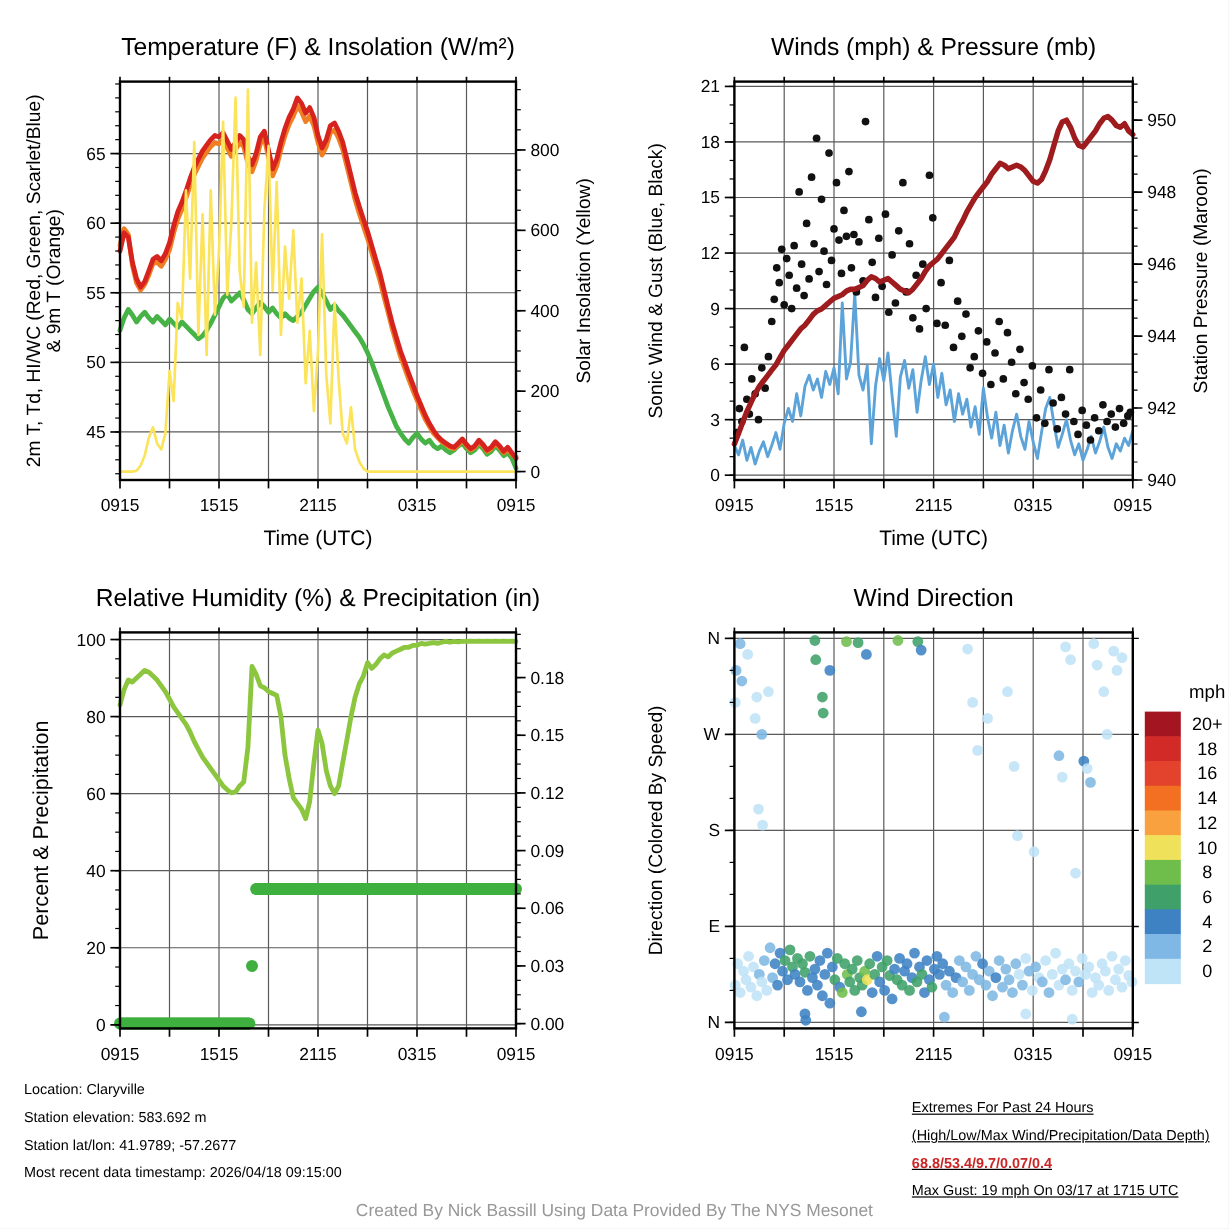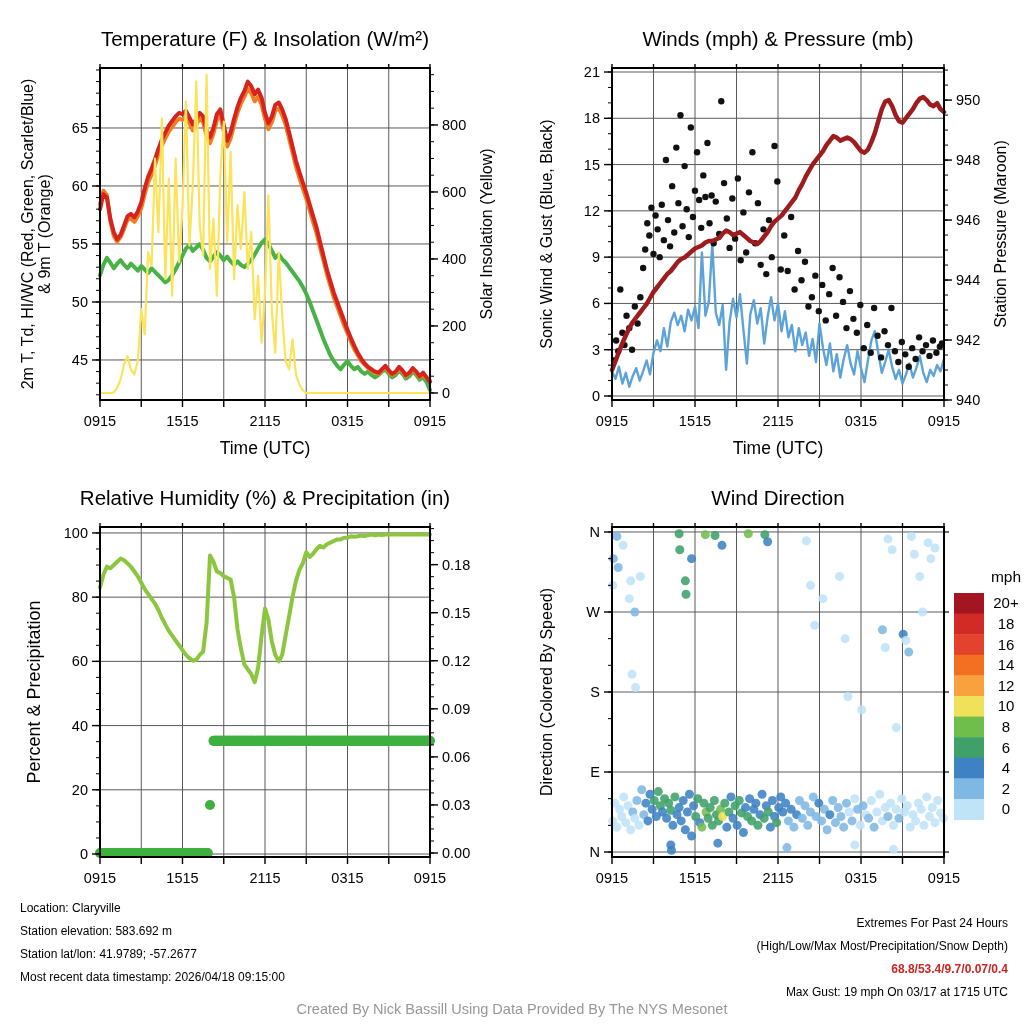--- a/index.html
+++ b/index.html
@@ -1,20 +1,20 @@
 <!DOCTYPE html>
 <html><head>
 <meta charset="utf-8">
 <style>
   html,body{margin:0;padding:0;background:#e8e8e8;}
   .page{position:relative;width:1024px;height:1024px;background:#ffffff;overflow:hidden;
         font-family:"Liberation Sans", sans-serif;color:#000;}
   svg text{font-family:"Liberation Sans", sans-serif;fill:#000;}
   .txtblock{position:absolute;font-size:12px;line-height:23px;}
-  .txtblock.right{text-align:right;}
+  .txtblock.right{text-align:left;text-decoration:underline;}
   .footer{position:absolute;top:1001px;left:0;width:100%;text-align:center;font-size:14.5px;}
 </style>
 </head>
 <body>
 
 <div class="page">
   <svg id="charts" width="1024" height="1024" viewBox="0 0 1024 1024">
       <g>
         <line x1="100" y1="68" x2="100" y2="400" stroke="#5a5a5a" stroke-width="1"></line>
         <line x1="141.25" y1="68" x2="141.25" y2="400" stroke="#5a5a5a" stroke-width="1"></line>
@@ -1142,19 +1142,19 @@
 
   <div class="txtblock" style="left:20px;top:897px;">
     <div>Location: Claryville</div>
     <div>Station elevation: 583.692 m</div>
     <div>Station lat/lon: 41.9789; -57.2677</div>
     <div>Most recent data timestamp: 2026/04/18 09:15:00</div>
   </div>
 
   <div class="txtblock right" style="right:16px;top:912px;">
     <div>Extremes For Past 24 Hours</div>
-    <div>(High/Low/Max Most/Precipitation/Snow Depth)</div>
+    <div>(High/Low/Max Wind/Precipitation/Data Depth)</div>
     <div id="extremes-values" style="font-weight: bold; color: rgb(204, 37, 37);">68.8/53.4/9.7/0.07/0.4</div>
     <div>Max Gust: 19 mph On 03/17 at 1715 UTC</div>
   </div>
 
   <div class="footer" id="footer" style="color: rgb(151, 151, 151);">Created By Nick Bassill Using Data Provided By The NYS Mesonet</div>
 </div>
 
 </body></html>

